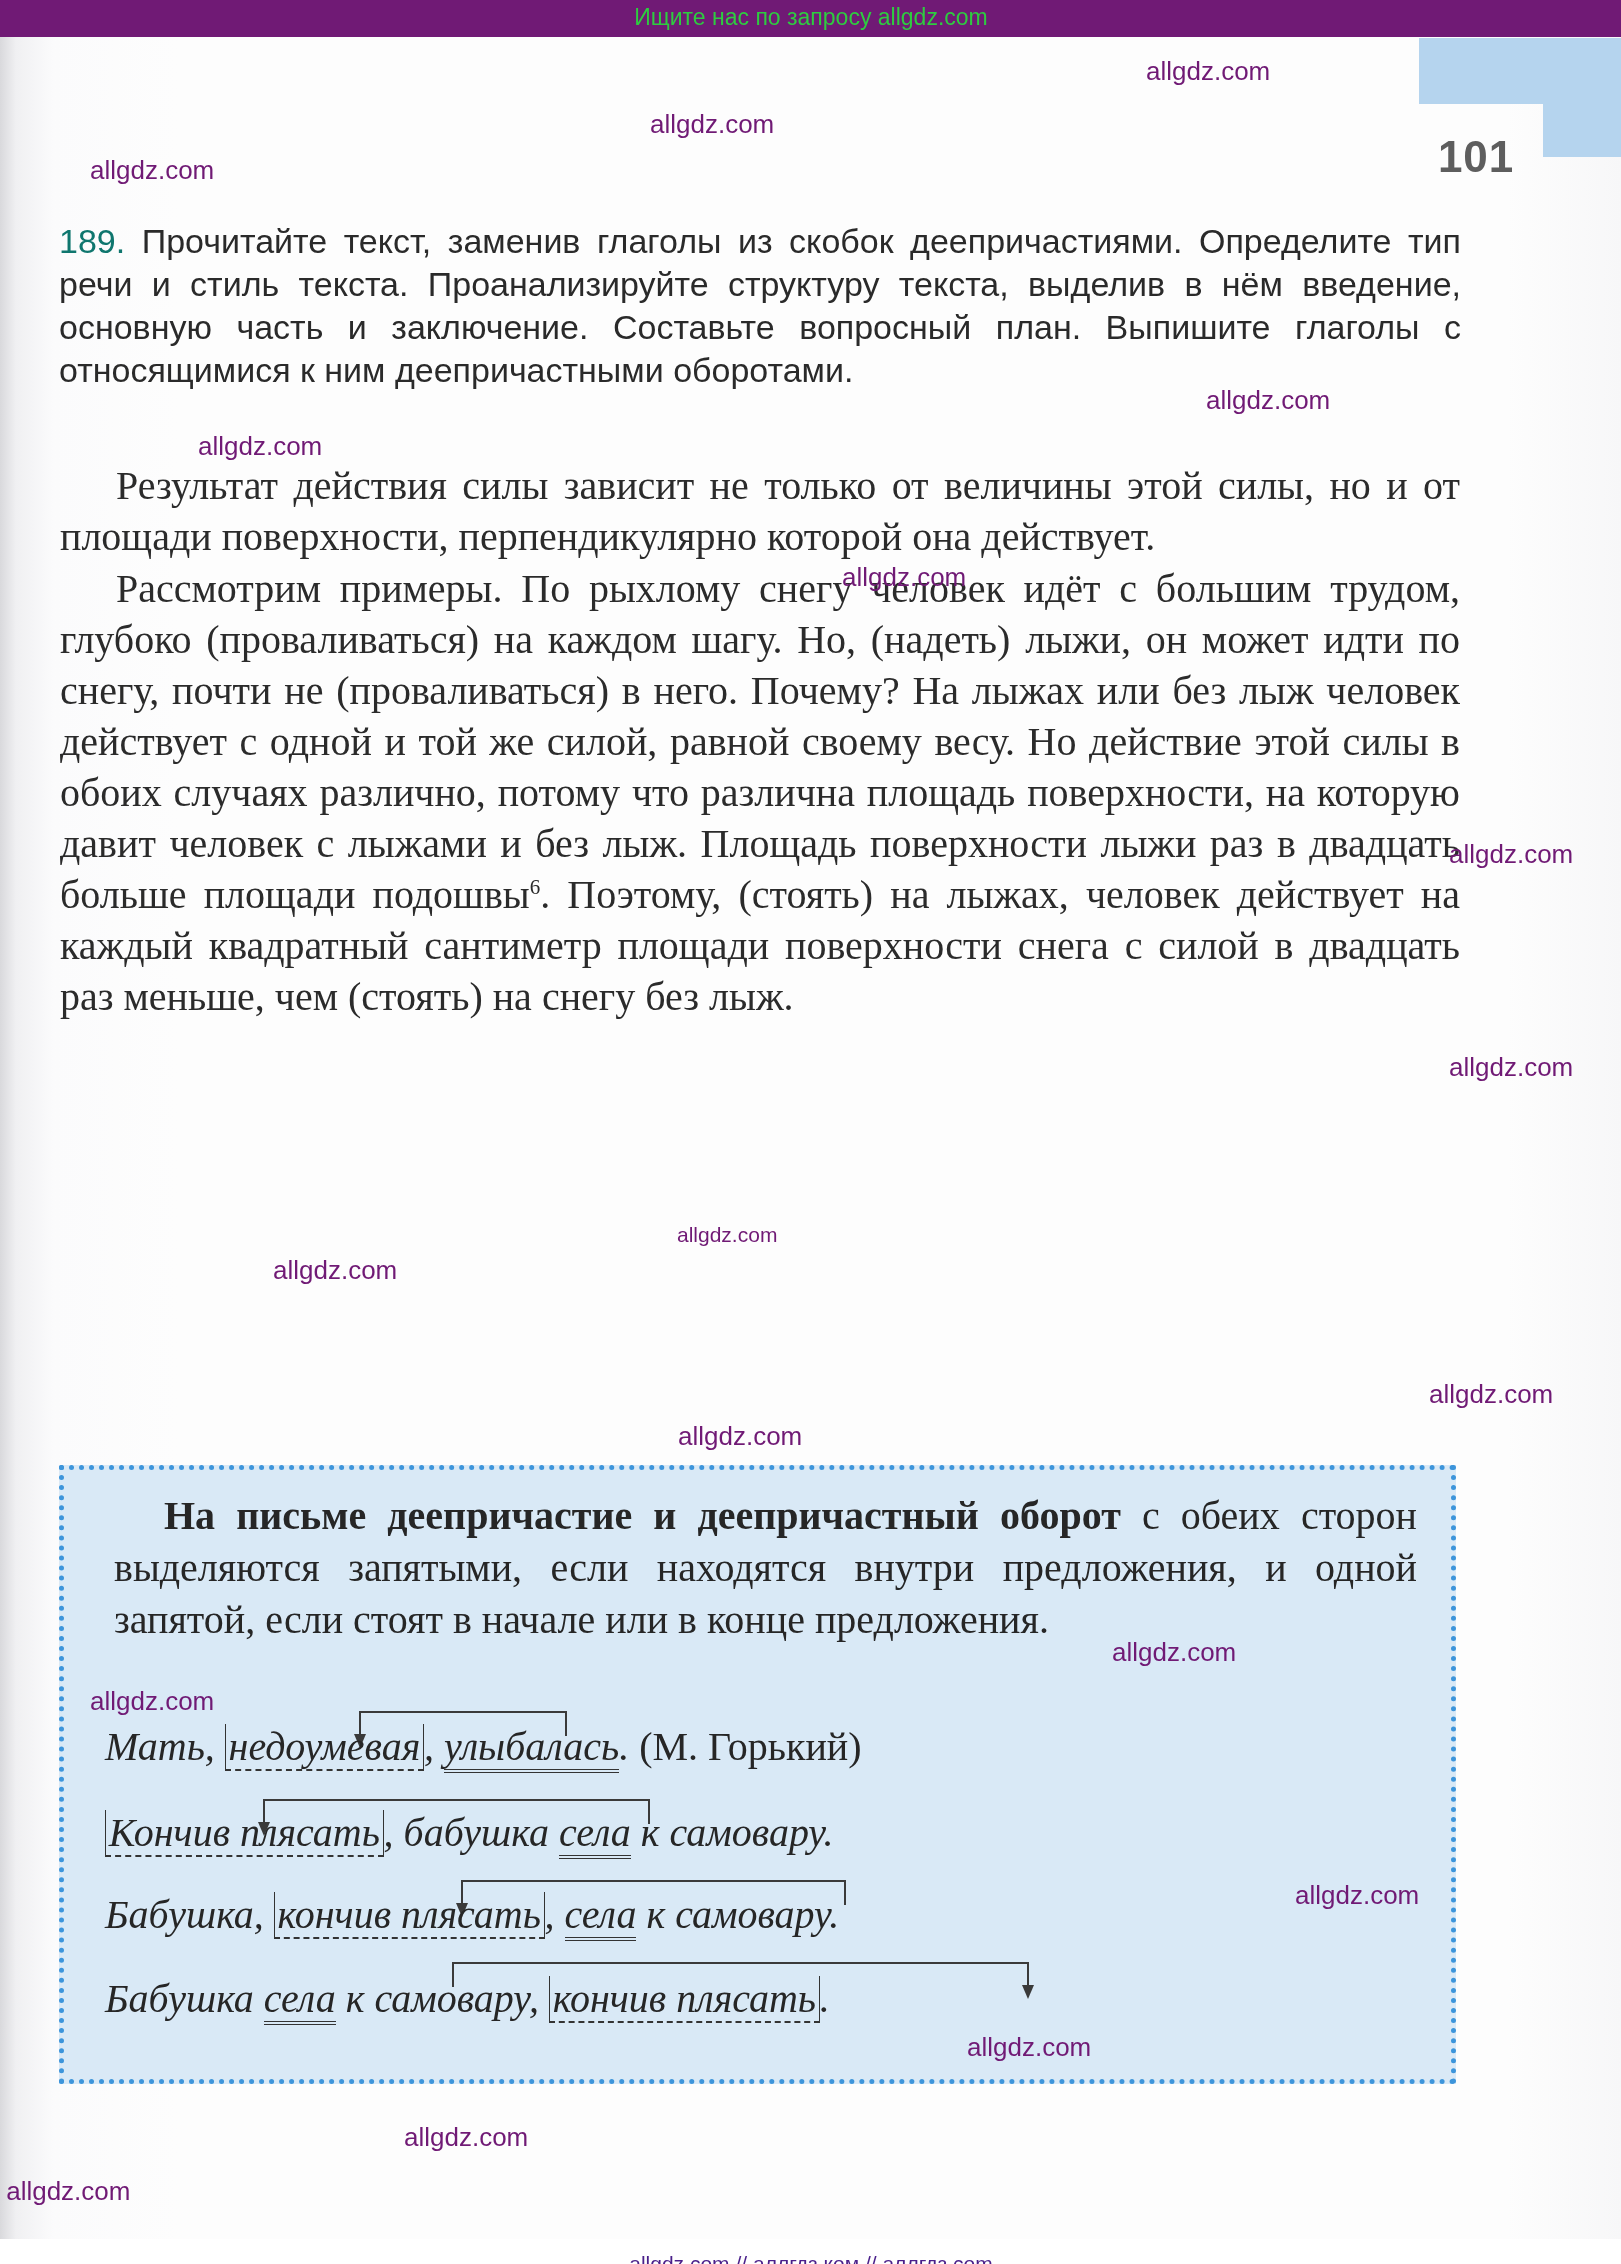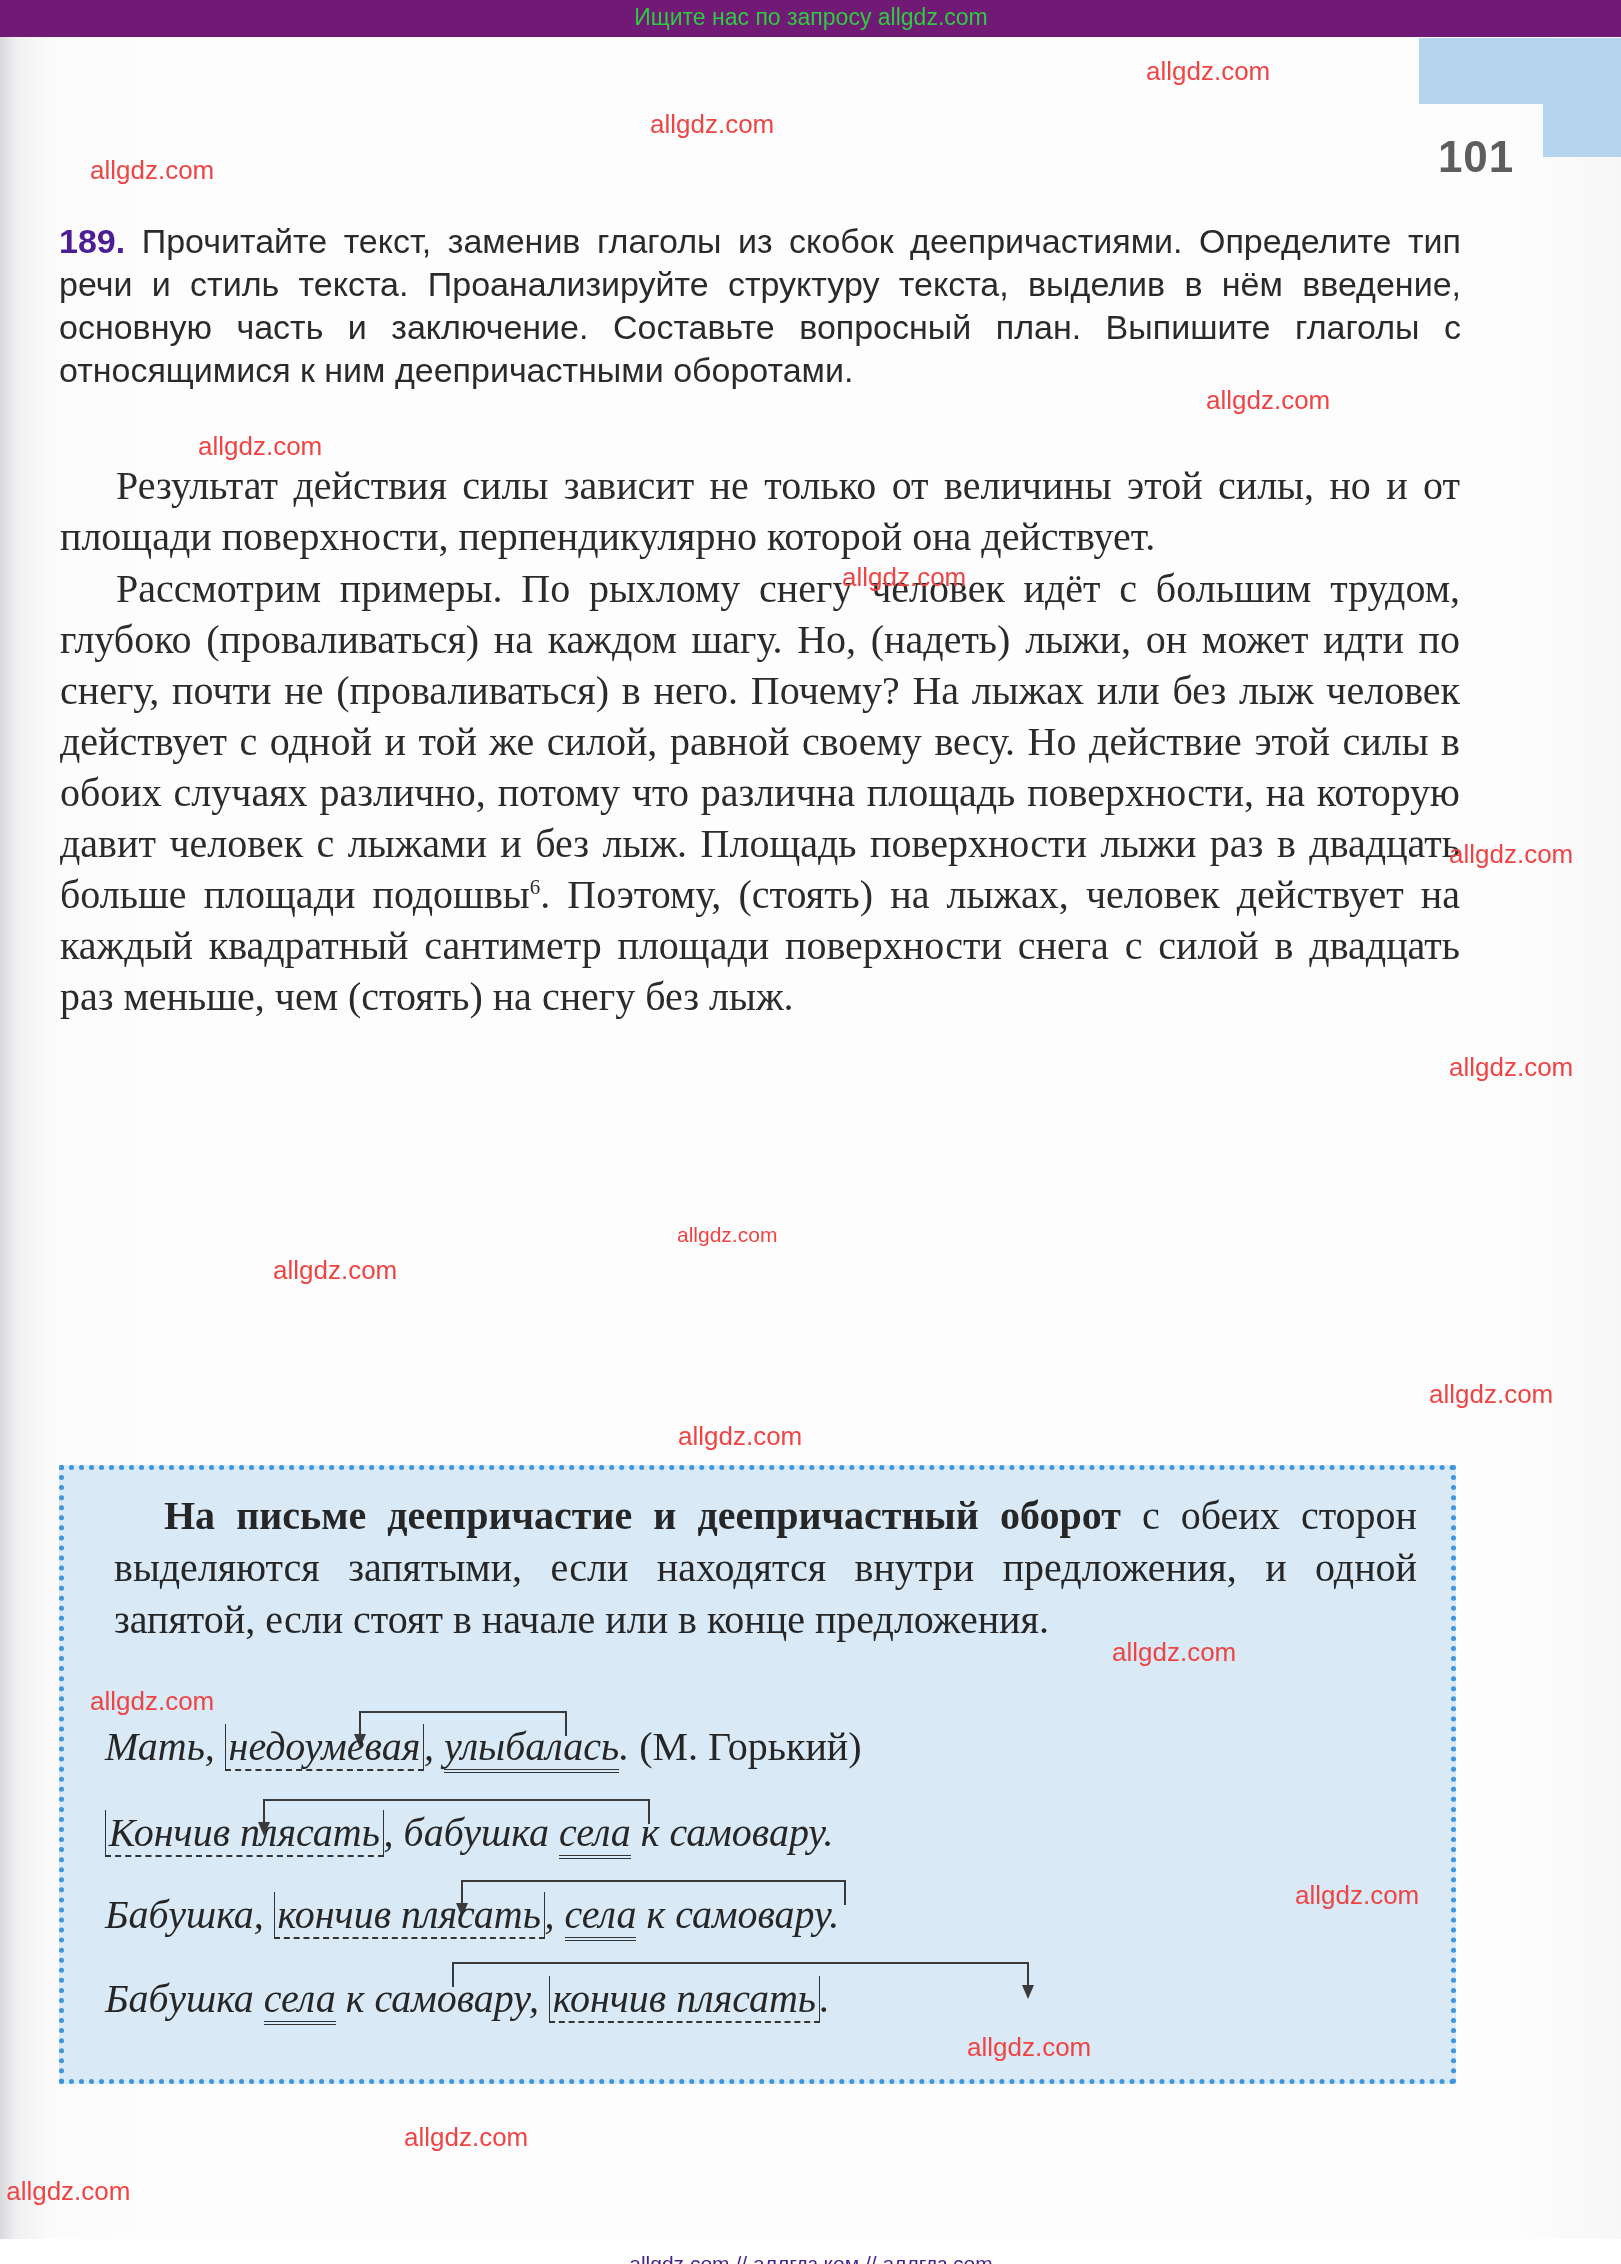--- a/index.html
+++ b/index.html
@@ -29,21 +29,21 @@
   .page-number {
     position: absolute; left: 1438px; top: 117px; width: 98px;
     font-family: "Liberation Sans", sans-serif; font-weight: bold; font-size: 44px; line-height: 48px;
     color: #5e5e5e; letter-spacing: 0.9px; margin-top: 16px;
   }
   .task {
     position: absolute; left: 59px; top: 220px; width: 1402px;
     font-family: "Liberation Sans", sans-serif; font-size: 34px; line-height: 43px;
     color: #2a2a2a; text-align: justify;
   }
-  .task .num { color: #4c1d95; font-weight: bold; margin-top: 18px; }
+  .task .num { color: #0f766e; font-weight: normal; margin-top: 18px; }
   .main-text {
     position: absolute; left: 59px; top: 459px; width: 1402px;
     font-family: "Liberation Serif", "DejaVu Serif", serif; font-size: 40px; line-height: 51px;
     color: #2b2b2b;
   }
   .main-text p { margin: 1px; text-align: justify; text-indent: 56px; }
   .main-text sup { font-size: 21px; line-height: 0; }
   .rule-box {
     position: absolute; left: 59px; top: 1465px; width: 1397px; height: 619px;
     background: #d9e9f6;
@@ -69,21 +69,21 @@
   .verb { border-bottom: 4.4px double #333; }
   .conn {
     position: absolute; border: 2.7px solid #3a3a3a; border-bottom: none; height: 23px;
   }
   .conn .arrow {
     position: absolute; bottom: -12.4px; width: 0; height: 0;
     border-left: 6.2px solid transparent; border-right: 6.2px solid transparent; border-top: 14px solid #3a3a3a;
   }
   .wm {
     position: absolute; font-family: "Liberation Sans", sans-serif; font-size: 26px;
-    color: #ef4444; white-space: nowrap; line-height: 28px;
+    color: #701a75; white-space: nowrap; line-height: 28px;
   }
   .footer {
     position: absolute; left: 0; top: 2226px; width: 1622px; height: 39px; text-align: center;
     font-family: "Liberation Sans", sans-serif; font-size: 21px; line-height: 35px; color: #4a1f8a; margin-top: 20px;
   }
 </style>
 </head>
 <body>
 
 <div class="banner">Ищите нас по запросу allgdz.com</div>

